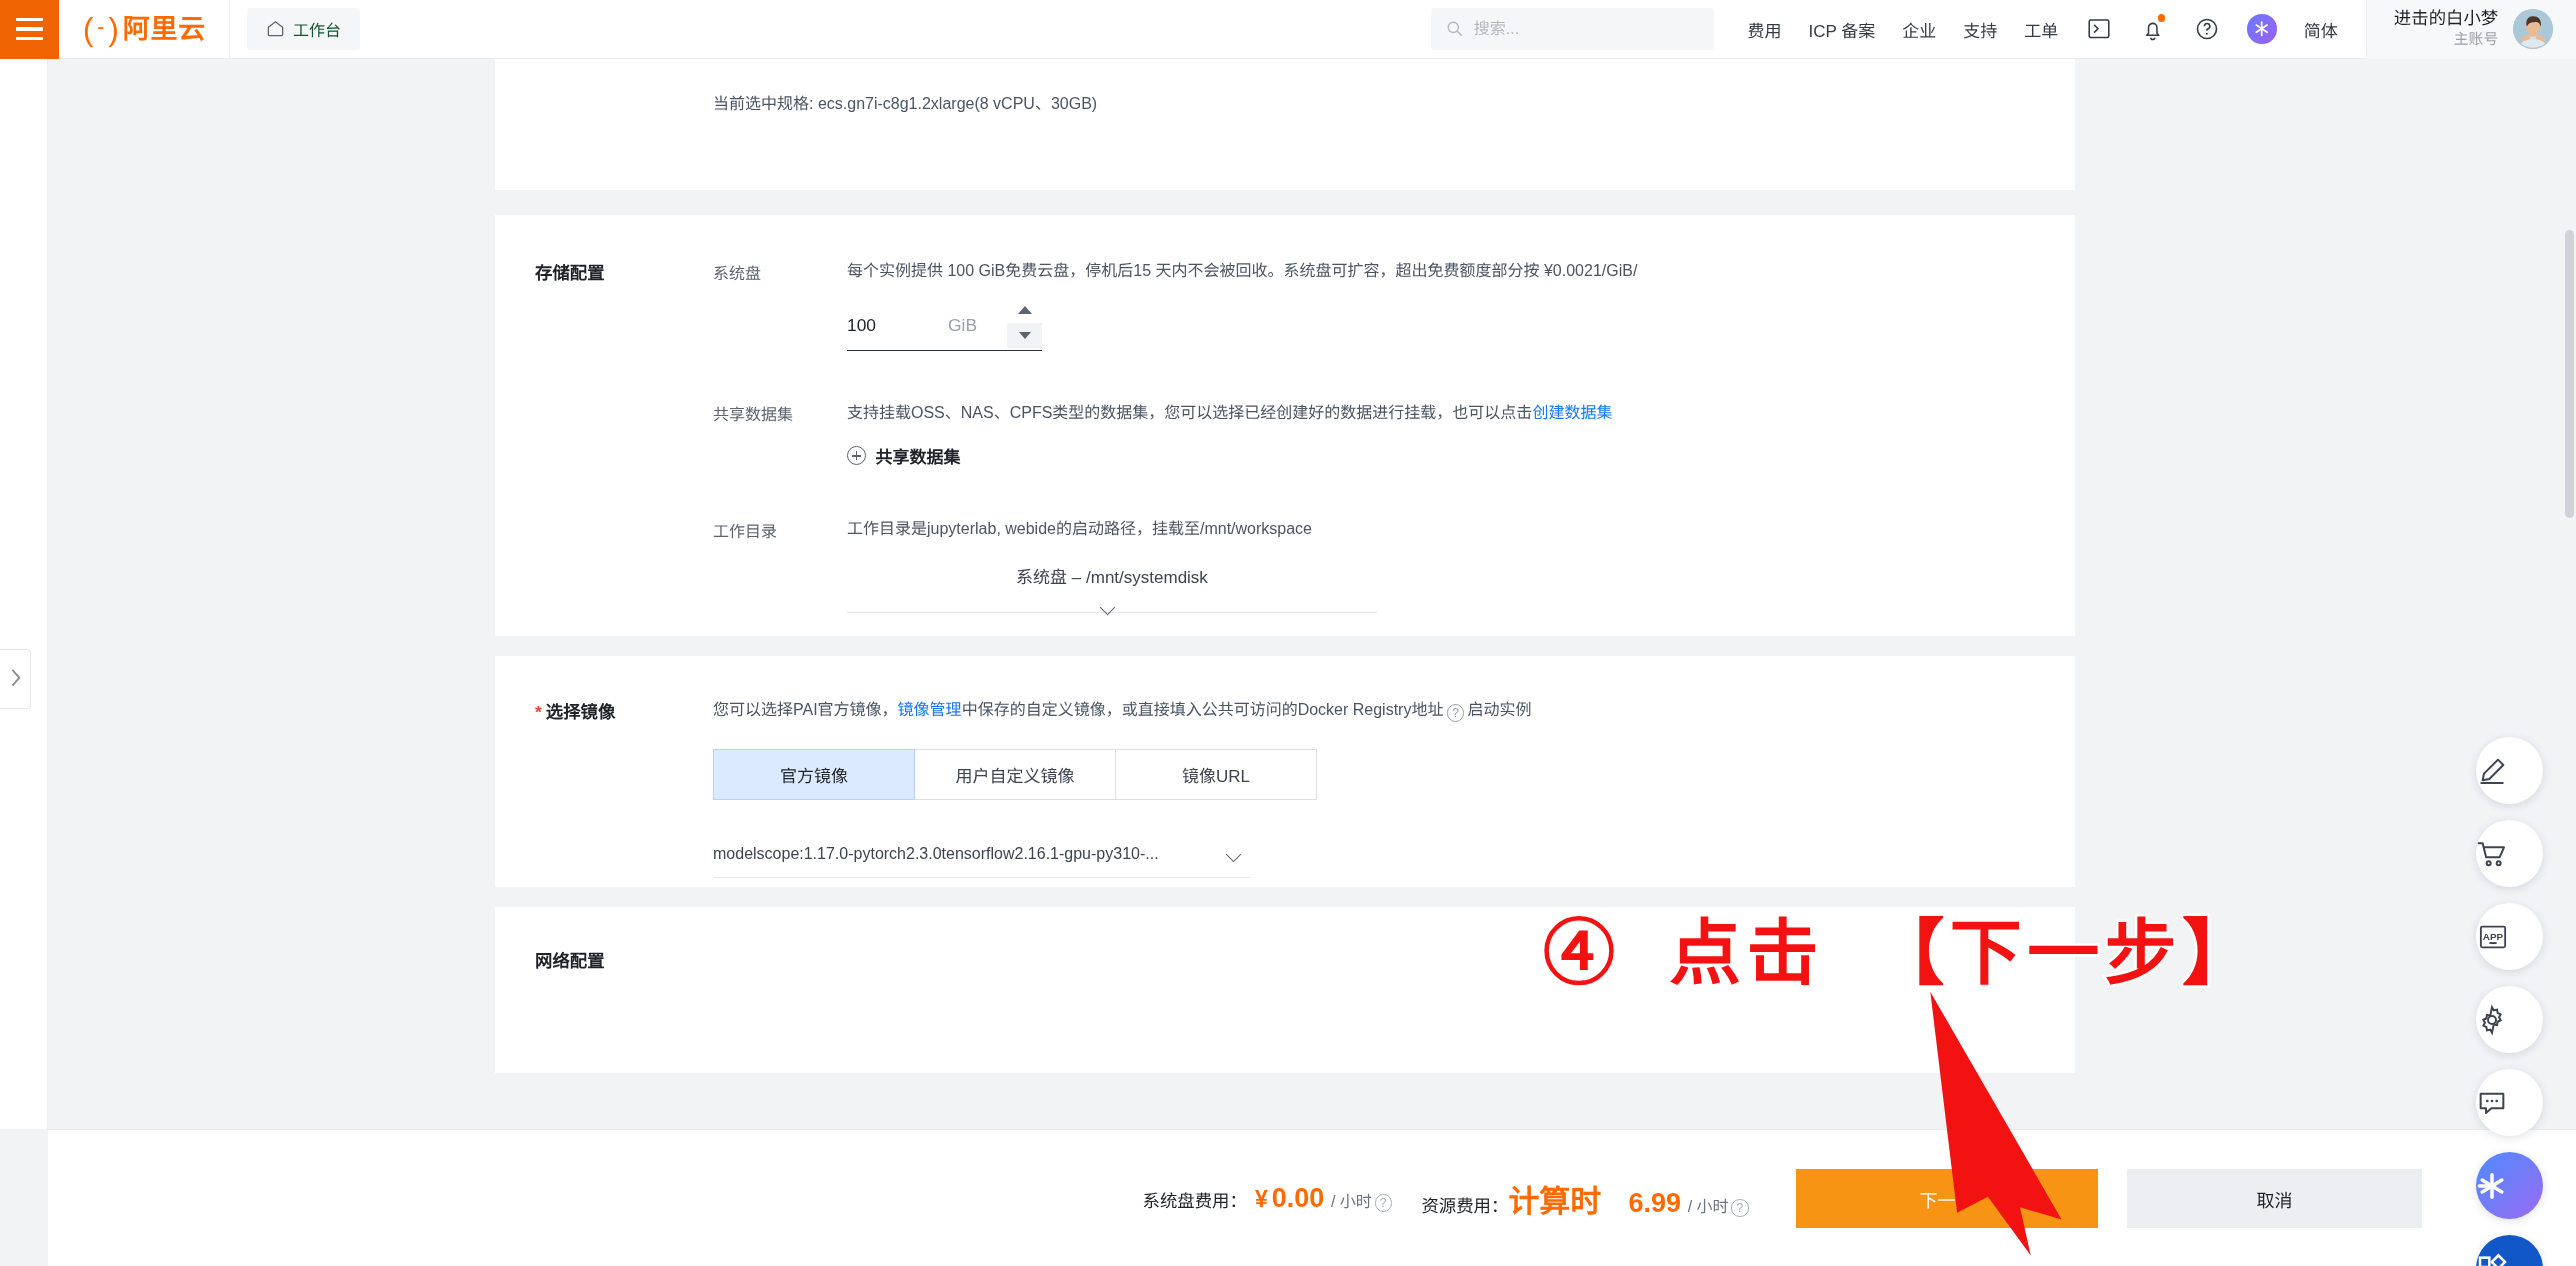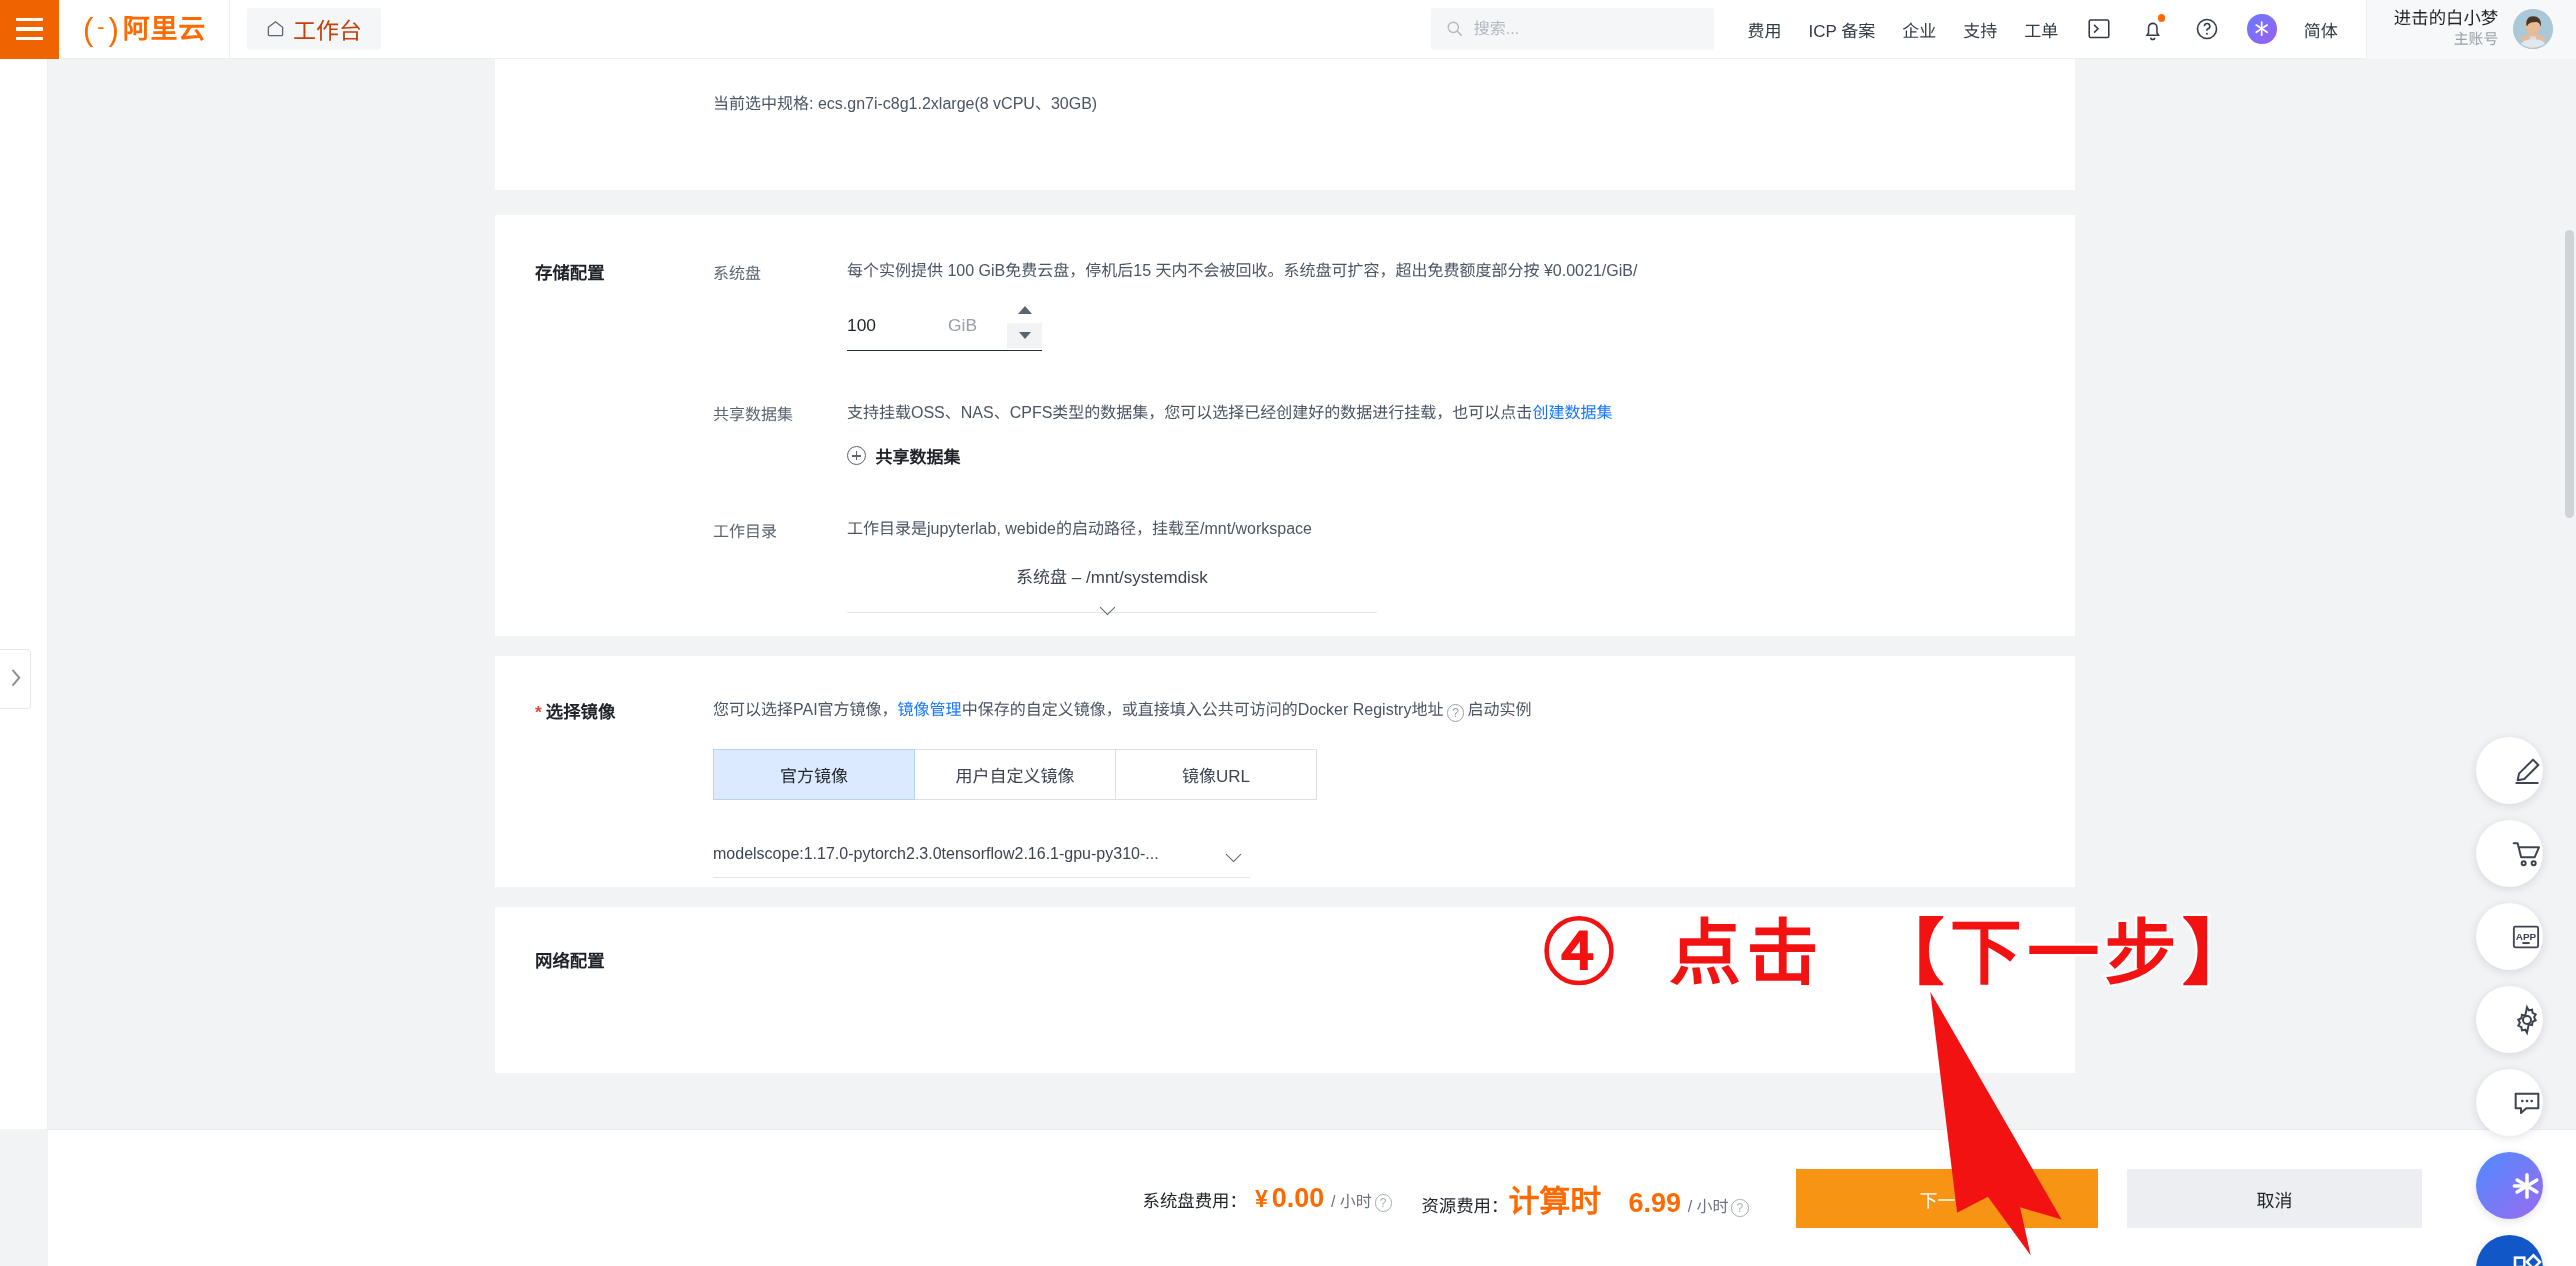--- a/index.html
+++ b/index.html
@@ -30,21 +30,21 @@
   .brand-dash { color: #ff6a00; font-size: 21.5px; line-height: 1; position: relative; top: -1.3px; }
   .brand-zh { color: #ff6a00; font-size: 27px; font-weight: 700; letter-spacing: 0.7px; line-height: 1; }
 
   .topdivider { width: 0.7px; height: 59px; background: #eceef1; flex: none; }
 
   .workbench {
     display: flex; align-items: center; gap: 8px;
     height: 42px; padding: 0 19px; margin-left: 17.4px;
     background: #f5f6f8; border-radius: 2.7px; cursor: pointer; flex: none;
   }
-  .workbench .lbl { font-size: 23px; color: #c2410c; }
+  .workbench .lbl { font-size: 16px; color: #14532d; }
 
   .topbar-spacer { flex: 1 1 auto; }
 
   .searchbox {
     width: 283px; height: 42px; background: #f5f6f8; border-radius: 2.7px;
     display: flex; align-items: center; gap: 9.4px; padding: 0 14.8px; flex: none;
     margin-right: 34px;
   }
   .searchbox input {
     border: 0; outline: 0; background: transparent;
@@ -252,21 +252,21 @@
   }
 
   
   .right-rail {
     position: absolute; right: 16px; top: 678px; width: 101px;
     display: flex; flex-direction: column; align-items: center; gap: 16px; z-index: 25;
   }
   .rbtn {
     width: 67px; height: 67px; border-radius: 50%; background: #ffffff;
     box-shadow: 0 2px 9.4px rgba(20,30,60,0.13);
-    display: flex; align-items: center; justify-content: flex-end; cursor: pointer;
+    display: flex; align-items: center; justify-content: flex-start; cursor: pointer;
   }
   .rbtn.grad { background: linear-gradient(135deg,#4f8bff 0%,#9a6bf0 100%); }
   .rbtn.blue { background: #1257c7; }
 
   .scrollbar-track {
     position: absolute; right: 0; top: 0; width: 12px; height: 1070px; background: #f2f3f5;
   }
   .scrollbar-thumb {
     position: absolute; right: 2px; top: 171px; width: 8.7px; height: 288px;
     background: #cfd3d8; border-radius: 4.7px;

